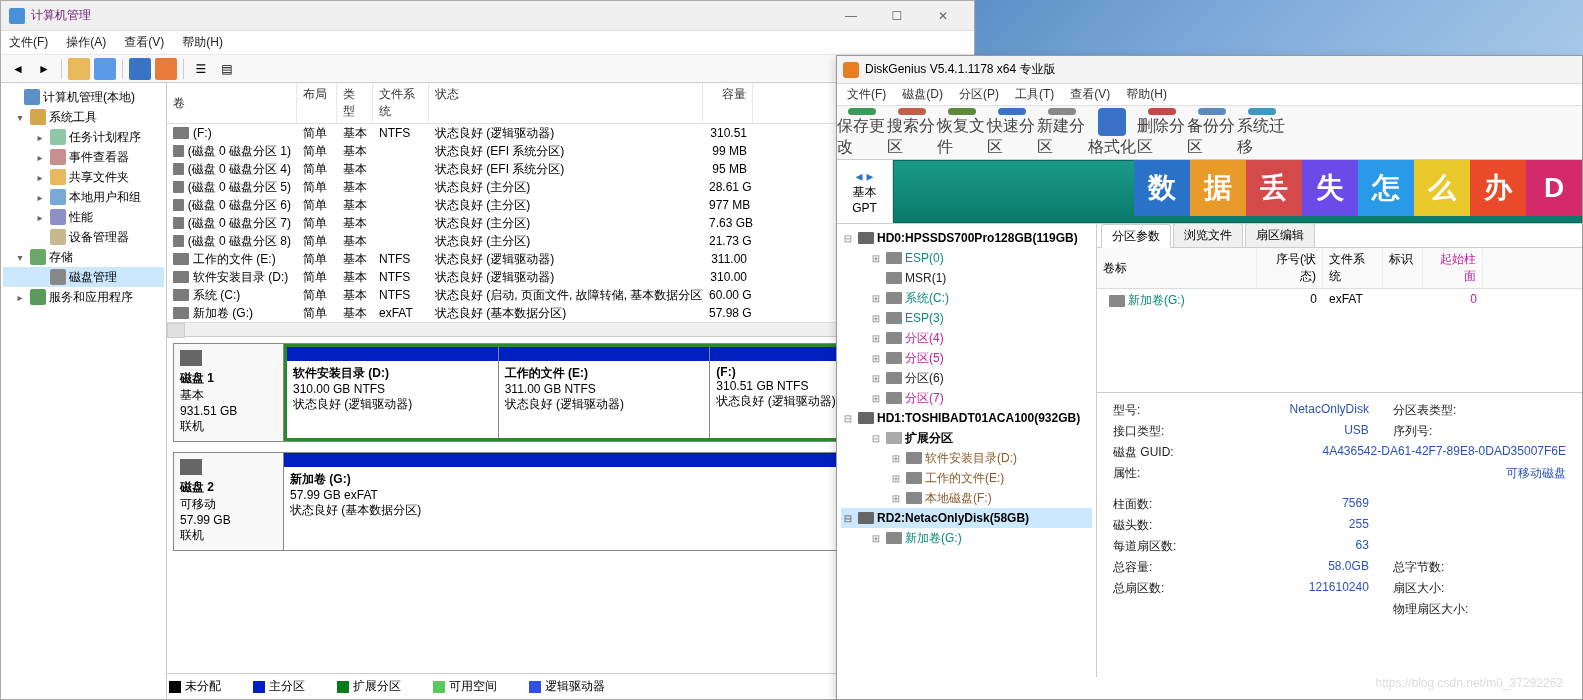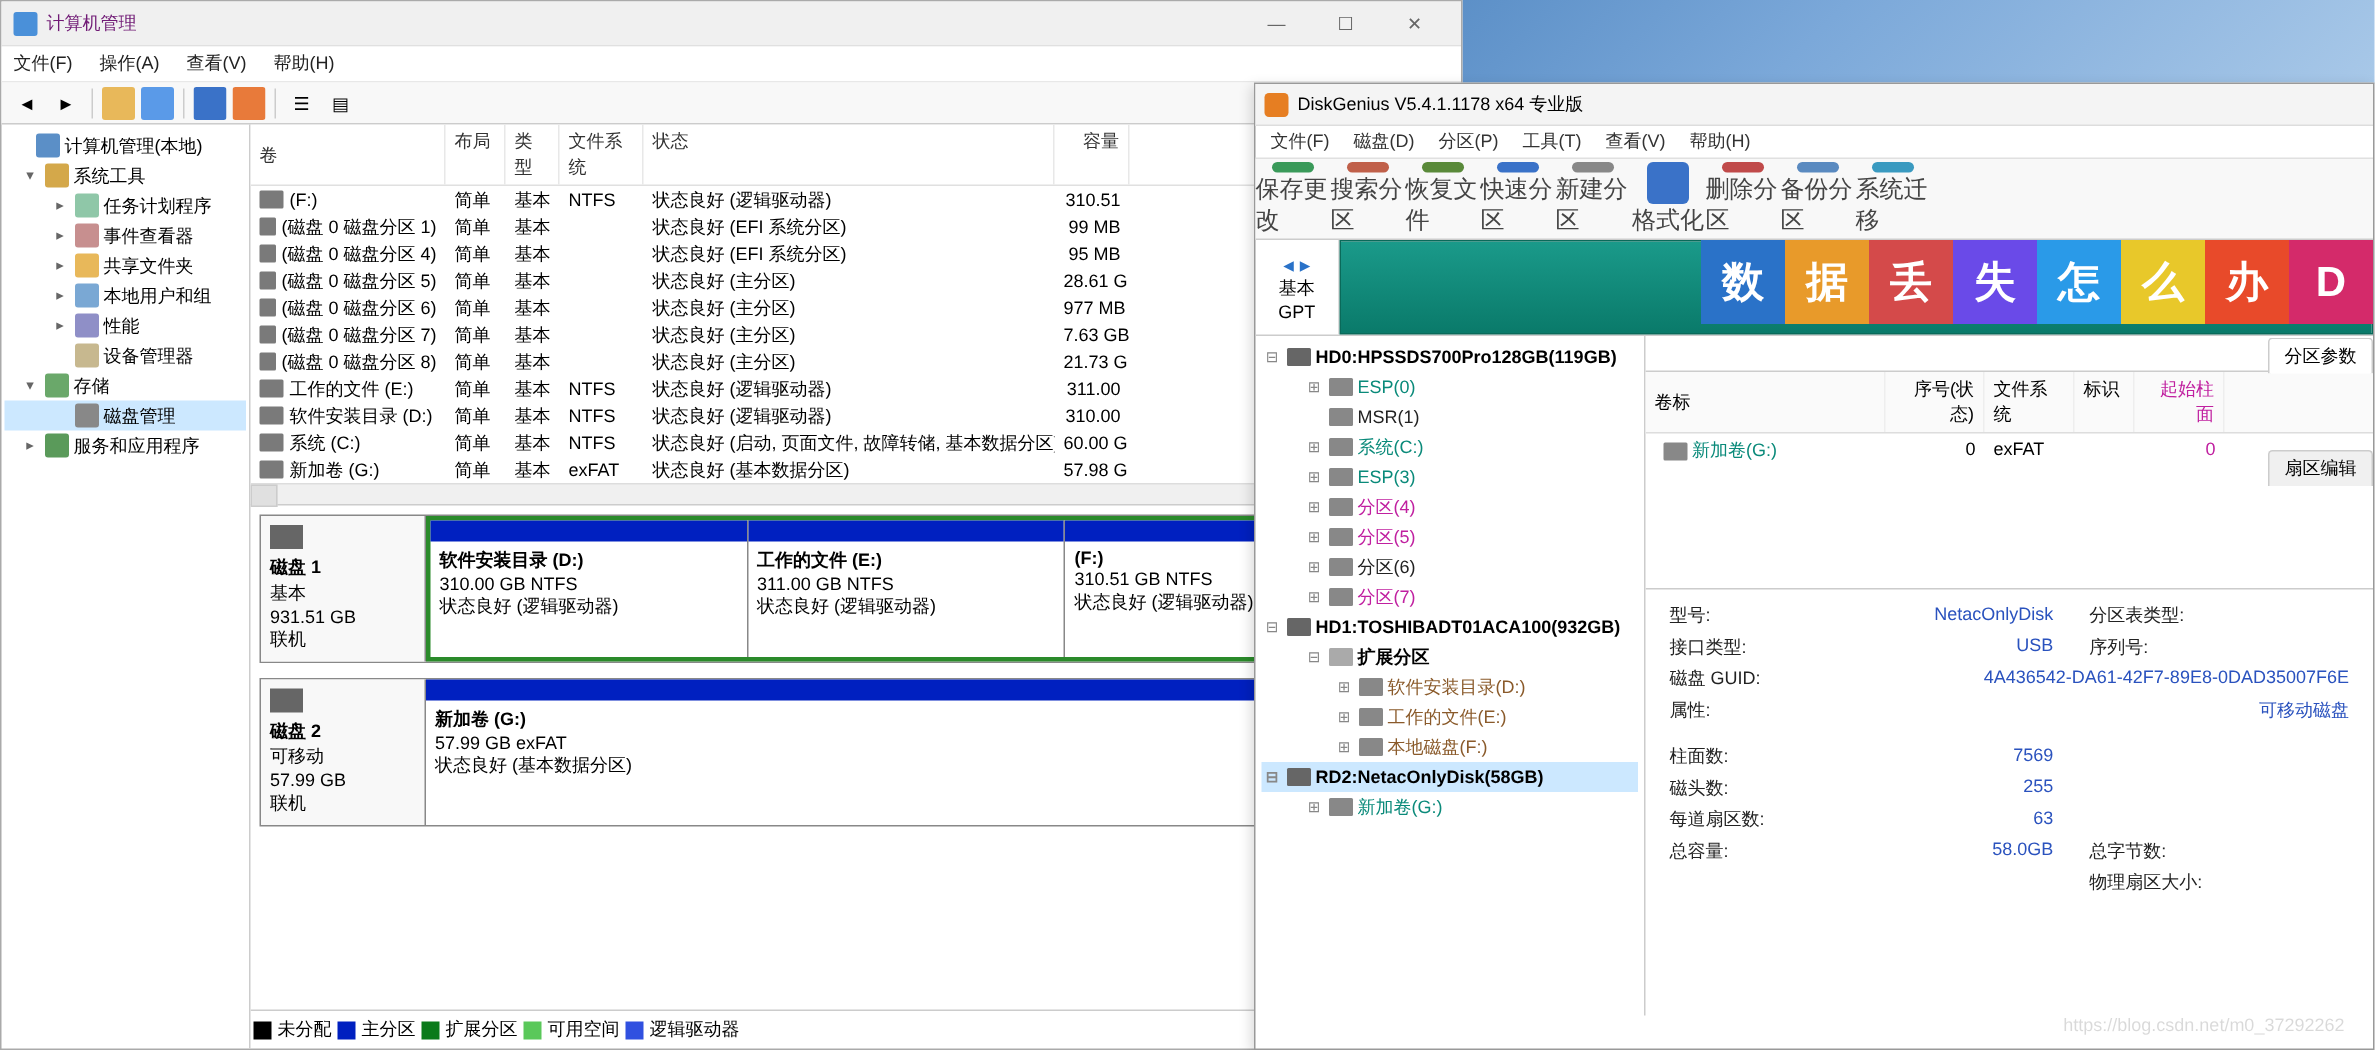--- a/index.html
+++ b/index.html
@@ -57,21 +57,21 @@
 .disk-graph { flex:1; overflow:auto; border-top:1px solid #ccc; padding:6px; }
 .dg-disk { display:flex; margin-bottom:10px; border:1px solid #888; }
 .dg-label { width:110px; padding:6px; border-right:1px solid #888; background:#f8f8f8; }
 .dg-label .d-ico { width:22px; height:16px; background:#666; margin-bottom:4px; }
 .dg-parts { flex:1; display:flex; }
 .dg-parts.green { border:3px solid #2a8a2a; }
 .dg-part { border-right:1px solid #888; padding:6px; position:relative; }
 .dg-part:last-child { border-right:none; }
 .dg-part-bar { height:14px; margin:-6px -6px 4px -6px; }
 .bar-blue { background:#0020c0; }
-.dg-legend { display:flex; gap:4px; padding:4px 2px; border-top:1px solid #ccc; }
+.dg-legend { display:flex; gap:32px; padding:4px 2px; border-top:1px solid #ccc; }
 .dg-legend span { display:flex; align-items:center; gap:4px; }
 .leg-sq { width:12px; height:12px; }
 
 .cm-actions { width:42px; background:#f8f8f8; }
 .cm-actions .ah { padding:4px; font-weight:bold; border-bottom:1px solid #ddd; }
 .cm-actions .ai { padding:6px 4px; color:#333; }
 
 
 .dg-window { position:absolute; left:836px; top:55px; width:747px; height:645px; background:#fff; border:1px solid #999; z-index:2; box-shadow:-2px 2px 8px rgba(0,0,0,0.15); }
 .dg-titlebar { height:28px; display:flex; align-items:center; padding:0 6px; background:#f4f4f4; border-bottom:1px solid #ddd; }
@@ -96,21 +96,21 @@
 .dgt-row { display:flex; align-items:center; height:20px; white-space:nowrap; cursor:pointer; }
 .dgt-row.sel { background:#cce8ff; font-weight:bold; }
 .dgt-exp { width:14px; text-align:center; color:#888; font-size:10px; }
 .dgt-ico { width:16px; height:12px; background:#888; margin:0 3px; border-radius:1px; }
 .c-teal { color:#0a8a7a; }
 .c-brown { color:#8a5a2a; }
 .c-magenta { color:#c020a0; }
 .c-black { color:#222; }
 
 .dg-right { flex:1; display:flex; flex-direction:column; overflow:hidden; }
-.dg-tabs { height:24px; display:flex; align-items:flex-end; border-bottom:1px solid #ccc; padding-left:4px; gap:14px;flex-direction:column; }
+.dg-tabs { height:24px; display:flex; align-items:flex-end; border-bottom:1px solid #ccc; padding-left:4px; gap:2px; }
 .dg-tab { padding:3px 10px; border:1px solid #ccc; border-bottom:none; background:#f0f0f0; border-radius:3px 3px 0 0; cursor:pointer; }
 .dg-tab.active { background:#fff; position:relative; top:1px; }
 .dg-ptable { border-bottom:1px solid #ccc; }
 .dg-pt-head { display:flex; background:#fafafa; border-bottom:1px solid #ddd; }
 .dg-pt-head div { padding:3px 6px; border-right:1px solid #eee; }
 .dg-pt-row { display:flex; padding:3px 0; }
 .dg-pt-row div { padding:0 6px; }
 .pc-label { width:160px; display:flex; align-items:center; }
 .pc-seq { width:66px; text-align:right; }
 .pc-fs { width:60px; }
@@ -612,20 +612,26 @@
                 <td></td>
                 <td></td>
               </tr>
           <tr>
                 <td class="k">总容量:</td>
                 <td class="v">58.0GB</td>
                 <td class="k" style="padding-left:18px">总字节数:</td>
                 <td></td>
               </tr>
           <tr>
+                <td class="k">总扇区数:</td>
+                <td class="v">121610240</td>
+                <td class="k" style="padding-left:18px">扇区大小:</td>
+                <td></td>
+              </tr>
+          <tr>
                 <td></td>
                 <td></td>
                 <td class="k" style="padding-left:18px">物理扇区大小:</td>
                 <td></td>
               </tr>
         </tbody>
           </table>
       </div>
     </div>
   </div>

